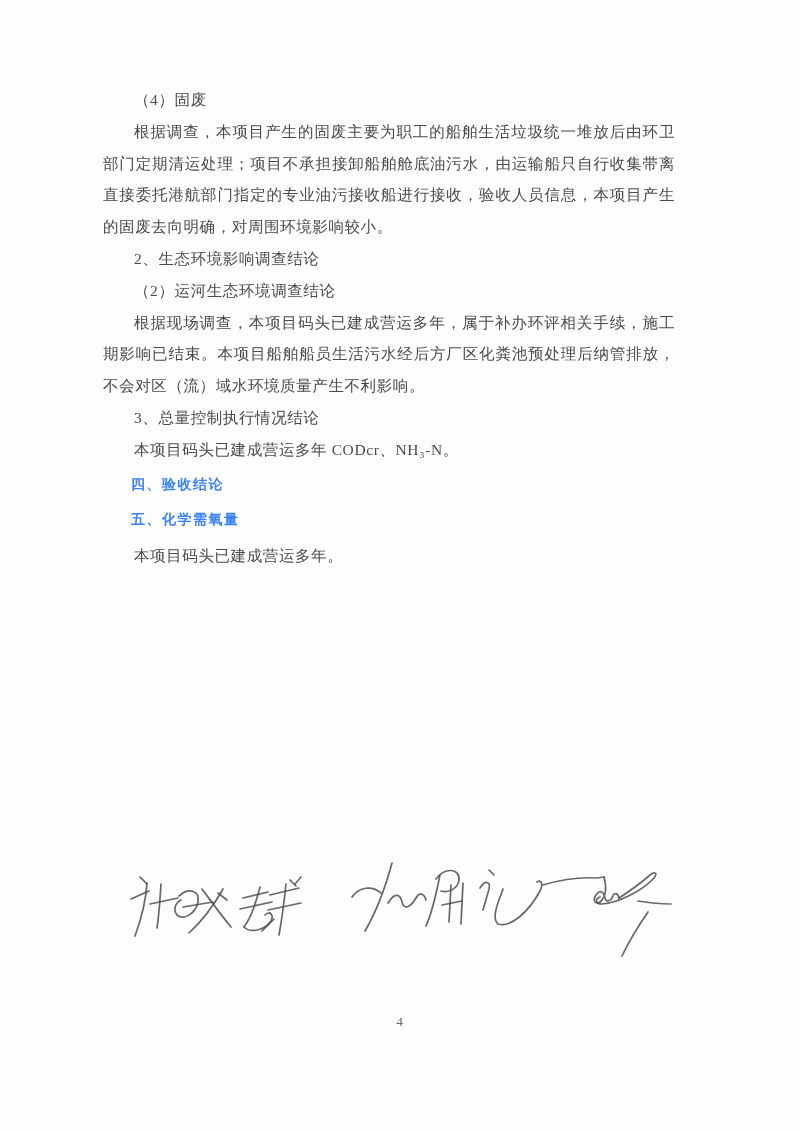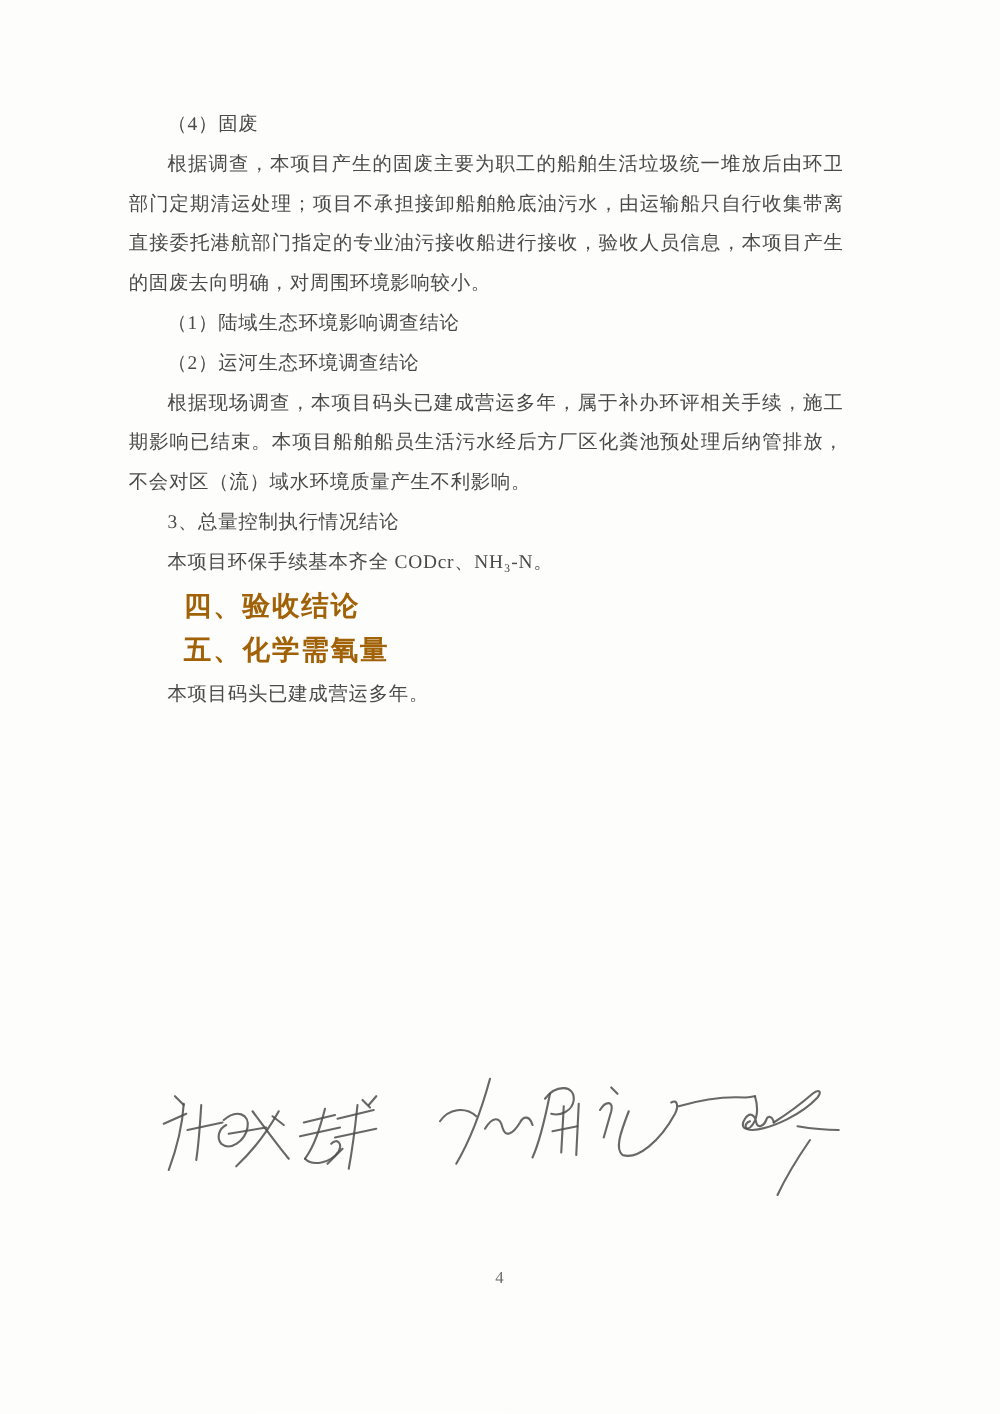--- a/index.html
+++ b/index.html
@@ -15,22 +15,22 @@
     position:absolute;
     left:103px;top:84px;width:572px;
     font-size:15.5px;
     line-height:31.8px;
     letter-spacing:0.6px;
     text-align:justify;
   }
   .content p{margin:0;text-indent:2em;}
   .hbold{
     font-weight:bold;
-    font-size:22px;
-    color:#a16207;
+    font-size:14px;
+    color:#3b82f6;
     letter-spacing:1.5px;
     margin:3px 0 4px 0 !important;
   }
   .signature-block{
     position:absolute;left:90px;top:855px;width:620px;height:115px;
   }
   .signature-block svg{display:block;width:100%;height:100%;}
   .signature-block path{
     fill:none;stroke:#4e4e4e;stroke-width:1.7;
     stroke-linecap:round;stroke-linejoin:round;opacity:.85;
@@ -41,25 +41,25 @@
   }
 </style>
 </head>
 <body>
 
 <div class="page">
 
   <div class="content">
     <p>（4）固废</p>
     <p>根据调查，本项目产生的固废主要为职工的船舶生活垃圾统一堆放后由环卫部门定期清运处理；项目不承担接卸船舶舱底油污水，由运输船只自行收集带离直接委托港航部门指定的专业油污接收船进行接收，验收人员信息，本项目产生的固废去向明确，对周围环境影响较小。</p>
-    <p>（1）陆域生态环境影响调查结论</p>
+    <p>2、生态环境影响调查结论</p>
     <p>（2）运河生态环境调查结论</p>
     <p>根据现场调查，本项目码头已建成营运多年，属于补办环评相关手续，施工期影响已结束。本项目船舶船员生活污水经后方厂区化粪池预处理后纳管排放，不会对区（流）域水环境质量产生不利影响。</p>
     <p>3、总量控制执行情况结论</p>
-    <p>本项目环保手续基本齐全 CODcr、NH₃-N。</p>
+    <p>本项目码头已建成营运多年 CODcr、NH₃-N。</p>
     <p class="hbold">四、验收结论</p>
     <p class="hbold">五、化学需氧量</p>
     <p>本项目码头已建成营运多年。</p>
   </div>
 
   <div class="signature-block">
     <svg viewBox="0 0 620 115" xmlns="http://www.w3.org/2000/svg">
       <g>
         <path d="M57,28 C56,44 52,62 45,81"></path>
         <path d="M41,44 L59,36"></path>

